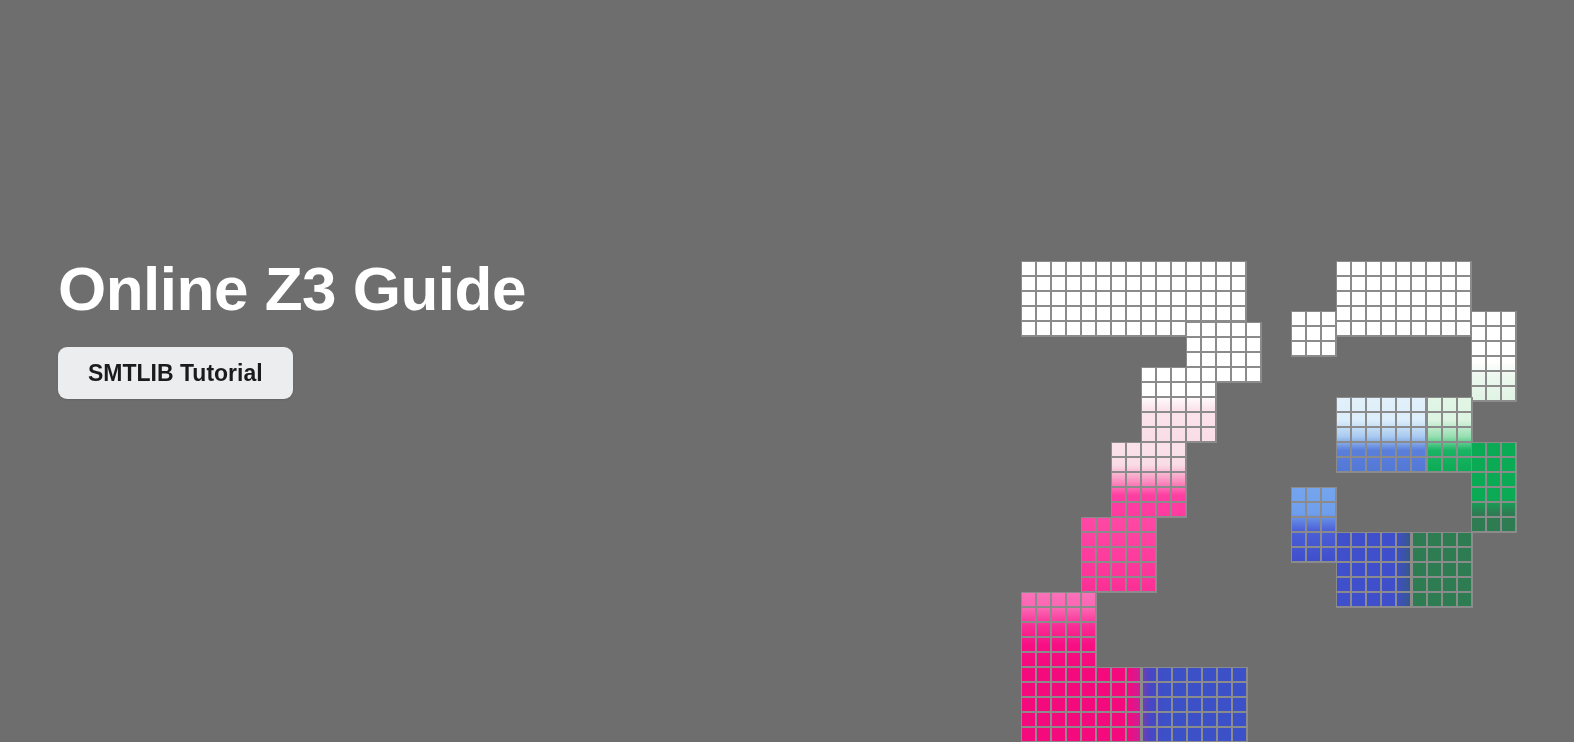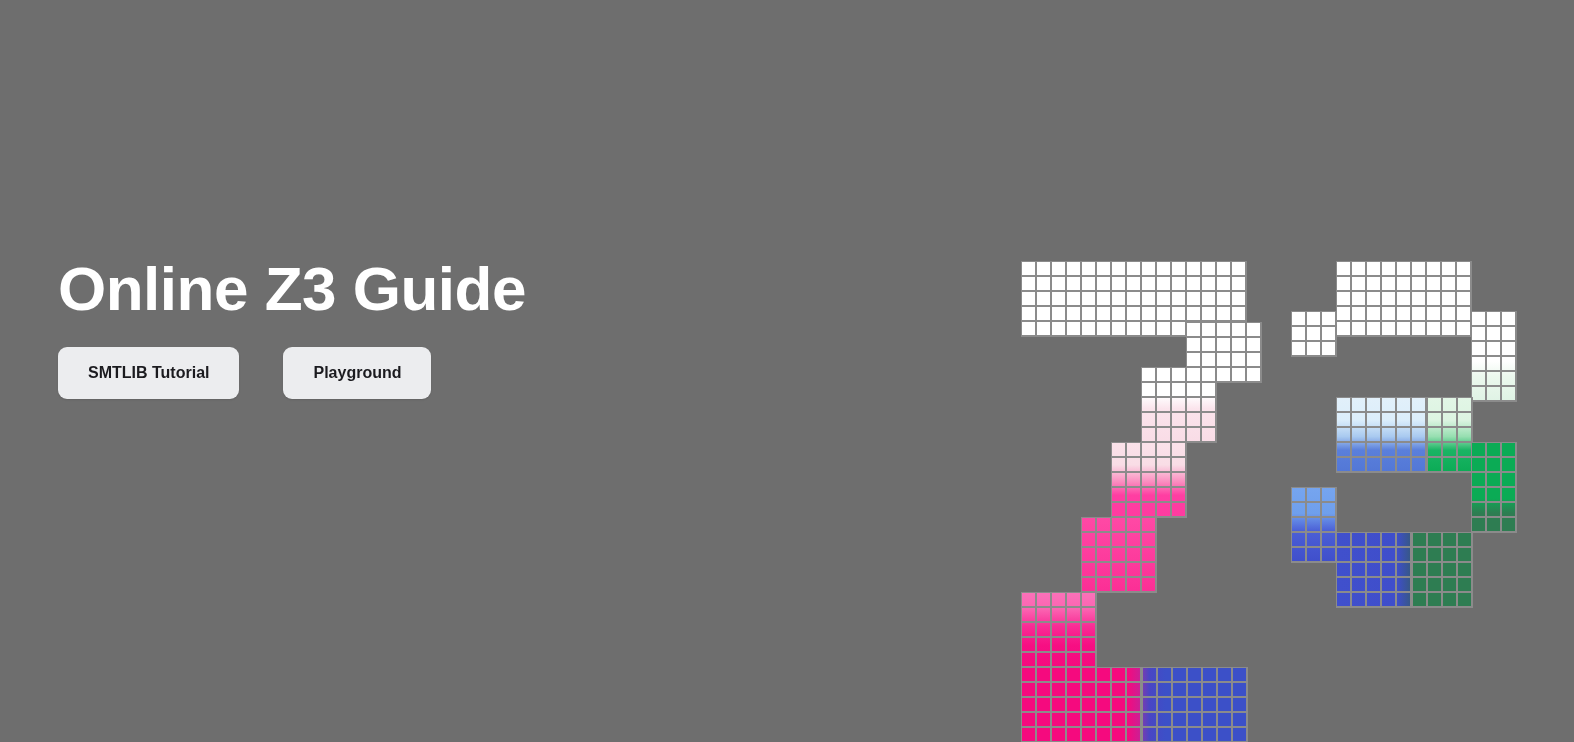--- a/index.html
+++ b/index.html
@@ -44,21 +44,21 @@
   }
   .nav-button {
     display: inline-flex;
     align-items: center;
     justify-content: center;
     background: #ecedef;
     color: #1b1b1f;
     border: none;
     border-radius: 9px;
     font-family: "Liberation Sans", sans-serif;
-    font-size: 16px;
+    font-size: 23px;
     font-weight: bold;
     height: 52px;
     padding: 0 30px;
     cursor: pointer;
     box-shadow: 0 1px 2px rgba(0,0,0,0.10);
     white-space: nowrap;
   }
 
   
   #logo {
@@ -98,21 +98,20 @@
 </head>
 <body>
 
 <div id="hero">
 
   <div id="hero-text">
     <h1 id="page-title">Online Z3 Guide</h1>
 
     <div id="nav-buttons">
       <button class="nav-button">SMTLIB Tutorial</button>
-      <button class="nav-button">Playground</button>
     </div>
   </div>
 
   <div id="logo">
 
     <div class="glyph">
 
       <div class="blk" style="left:0px; top:0px; width:226px; height:76px;">
         <div class="fill" style="background:#ffffff;"></div>
         <div class="grid edge"></div>

